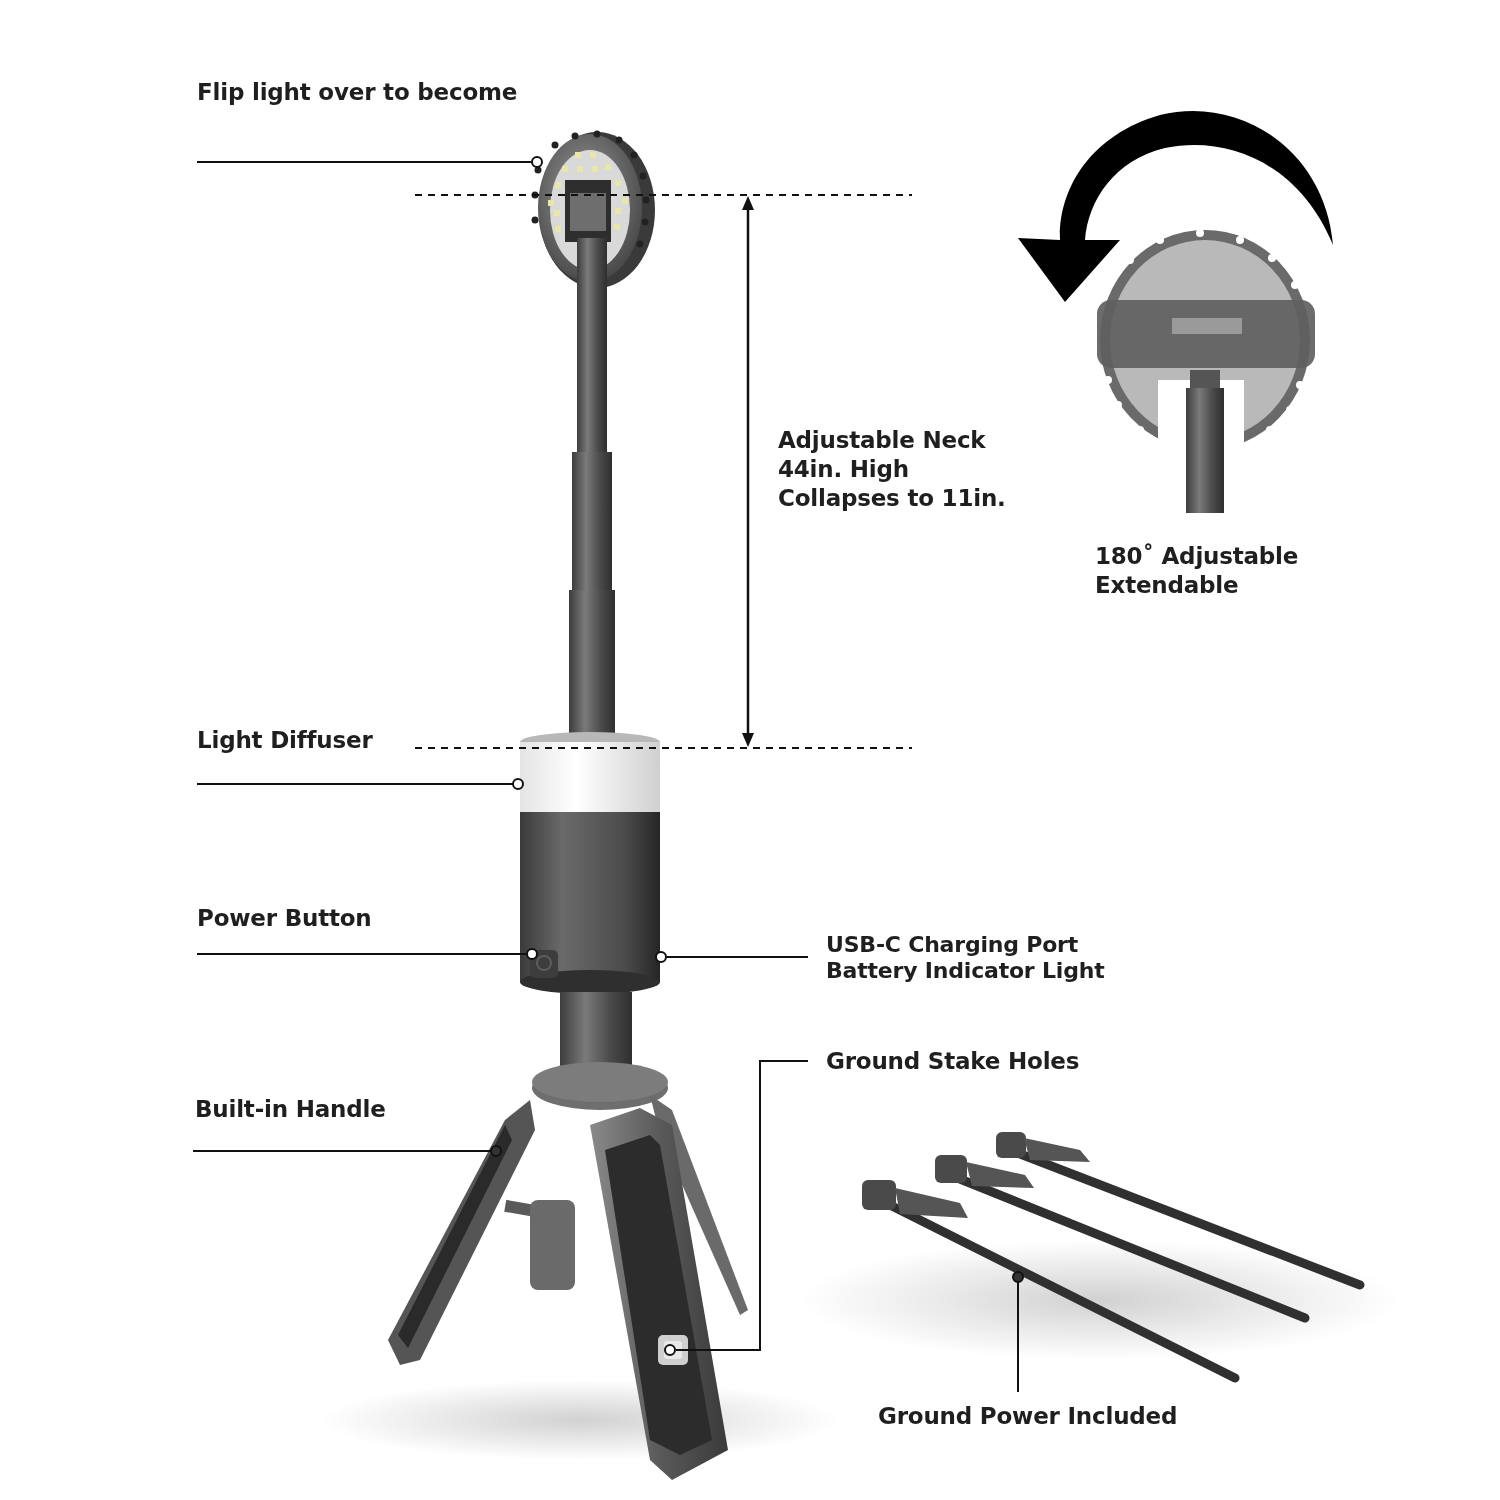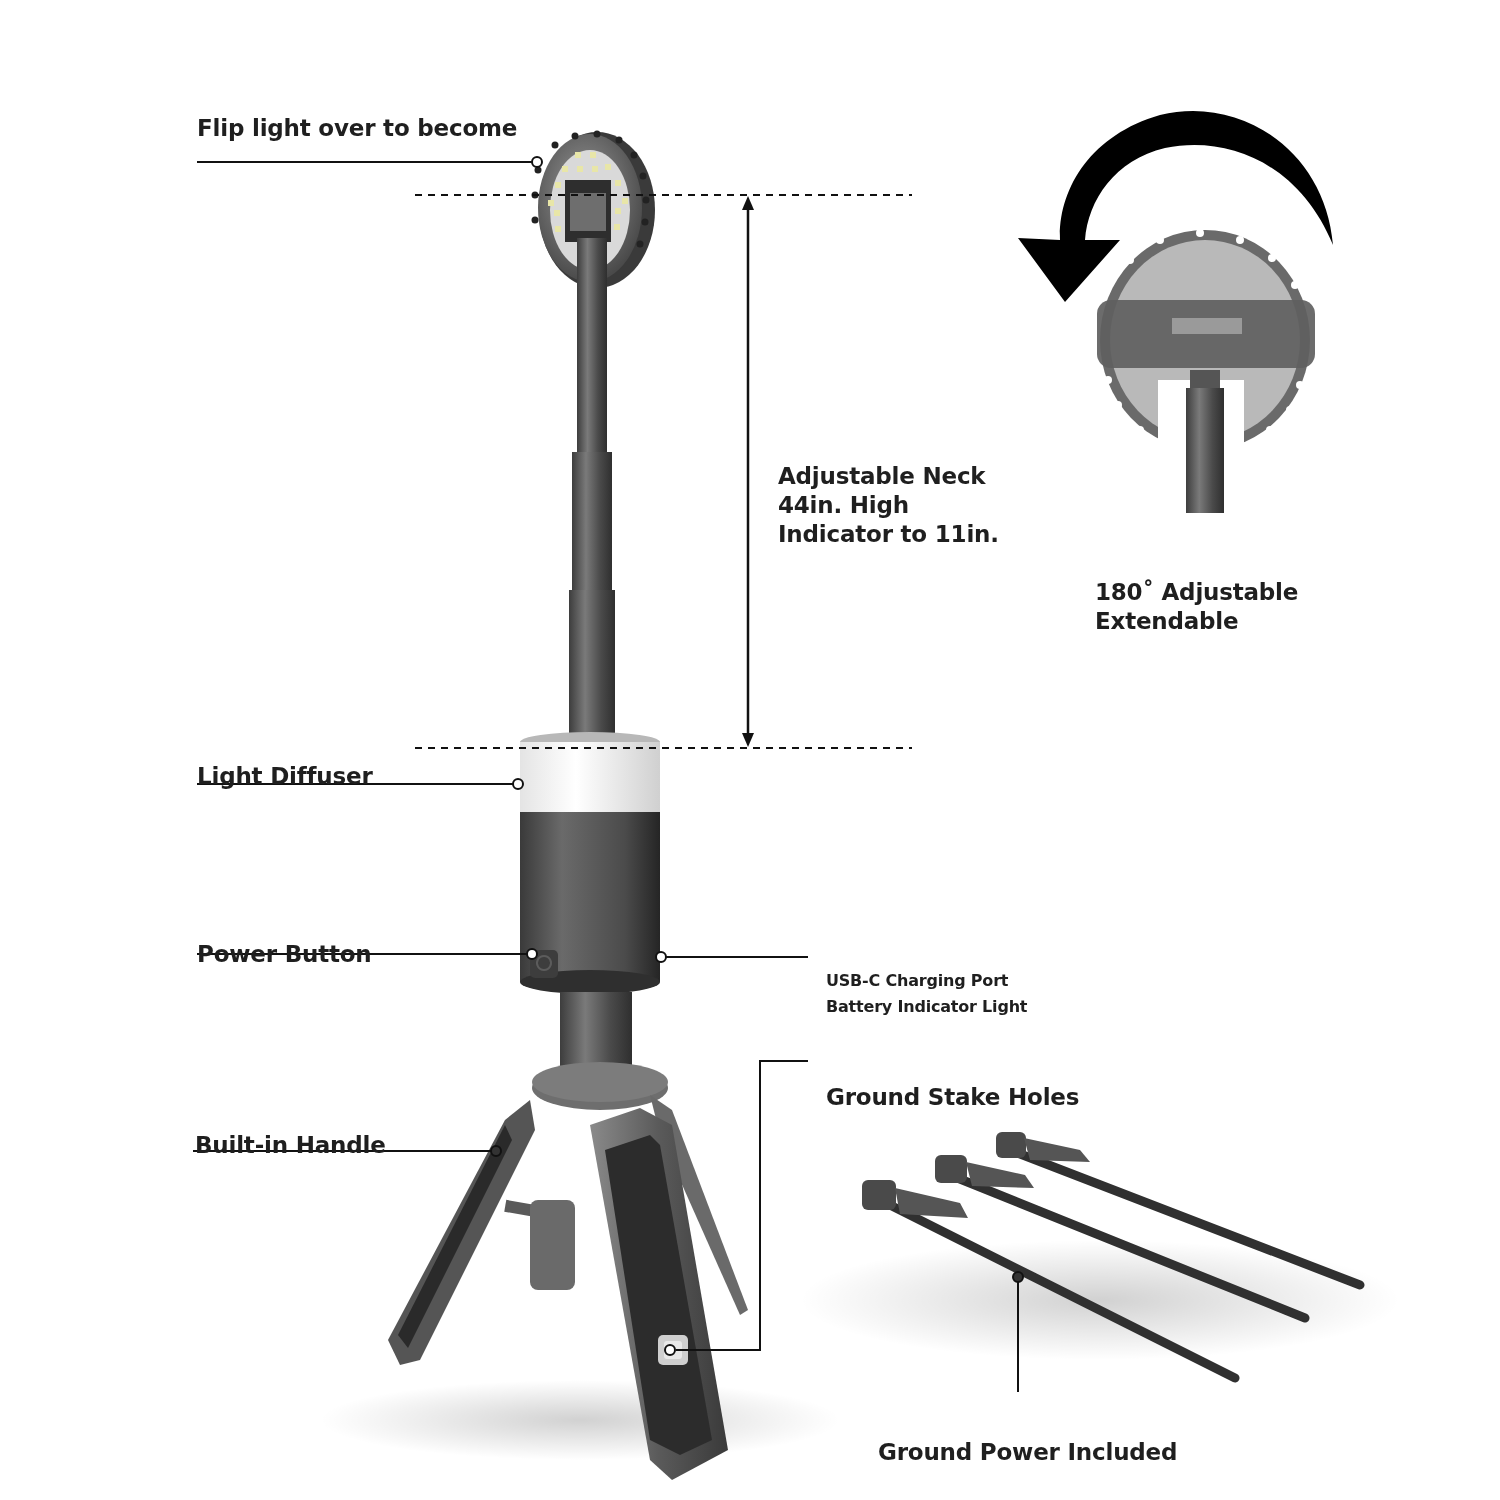--- a/index.html
+++ b/index.html
@@ -1,19 +1,19 @@
 <!DOCTYPE html>
 <html><head>
 <meta charset="utf-8">
 <style>
   html, body { margin: 0; padding: 0; background: #ffffff; }
   body { width: 1500px; height: 1500px; position: relative; overflow: hidden;
          font-family: "DejaVu Sans", sans-serif; color: #1e1e1e; }
-  .label { position: absolute; font-weight: bold; font-size: 23px; line-height: 29px; color: #1f1f1f; letter-spacing: -0.2px; margin-top: 36px; }
-  .label.small { font-size: 16px; line-height: 26px; }
+  .label { position: absolute; font-weight: bold; font-size: 23px; line-height: 29px; color: #1f1f1f; letter-spacing: -0.2px; }
+  .label.small { font-size: 22px; line-height: 26px; }
   .label.center { text-align: left; }
   .label span { display: block; white-space: nowrap; }
   svg.art { position: absolute; left: 0; top: 0; }
 </style>
 </head>
 <body>
 
 <svg class="art" width="1500" height="1500" viewBox="0 0 1500 1500">
   <defs>
     <linearGradient id="pole" x1="0" x2="1">
@@ -193,21 +193,21 @@
   </g>
 </svg>
 
 <div class="label" style="left:197px; top:78px;">
   <span>Flip light over to become</span>
 </div>
 
 <div class="label" style="left:778px; top:426px;">
   <span>Adjustable Neck</span>
   <span>44in. High</span>
-  <span>Indicator to 11in.</span>
+  <span>Collapses to 11in.</span>
 </div>
 
 <div class="label center" style="left:1095px; top:542px; width:230px;">
   <span>180˚ Adjustable</span>
   <span>Extendable</span>
 </div>
 
 <div class="label" style="left:197px; top:726px;">
   <span>Light Diffuser</span>
 </div>

